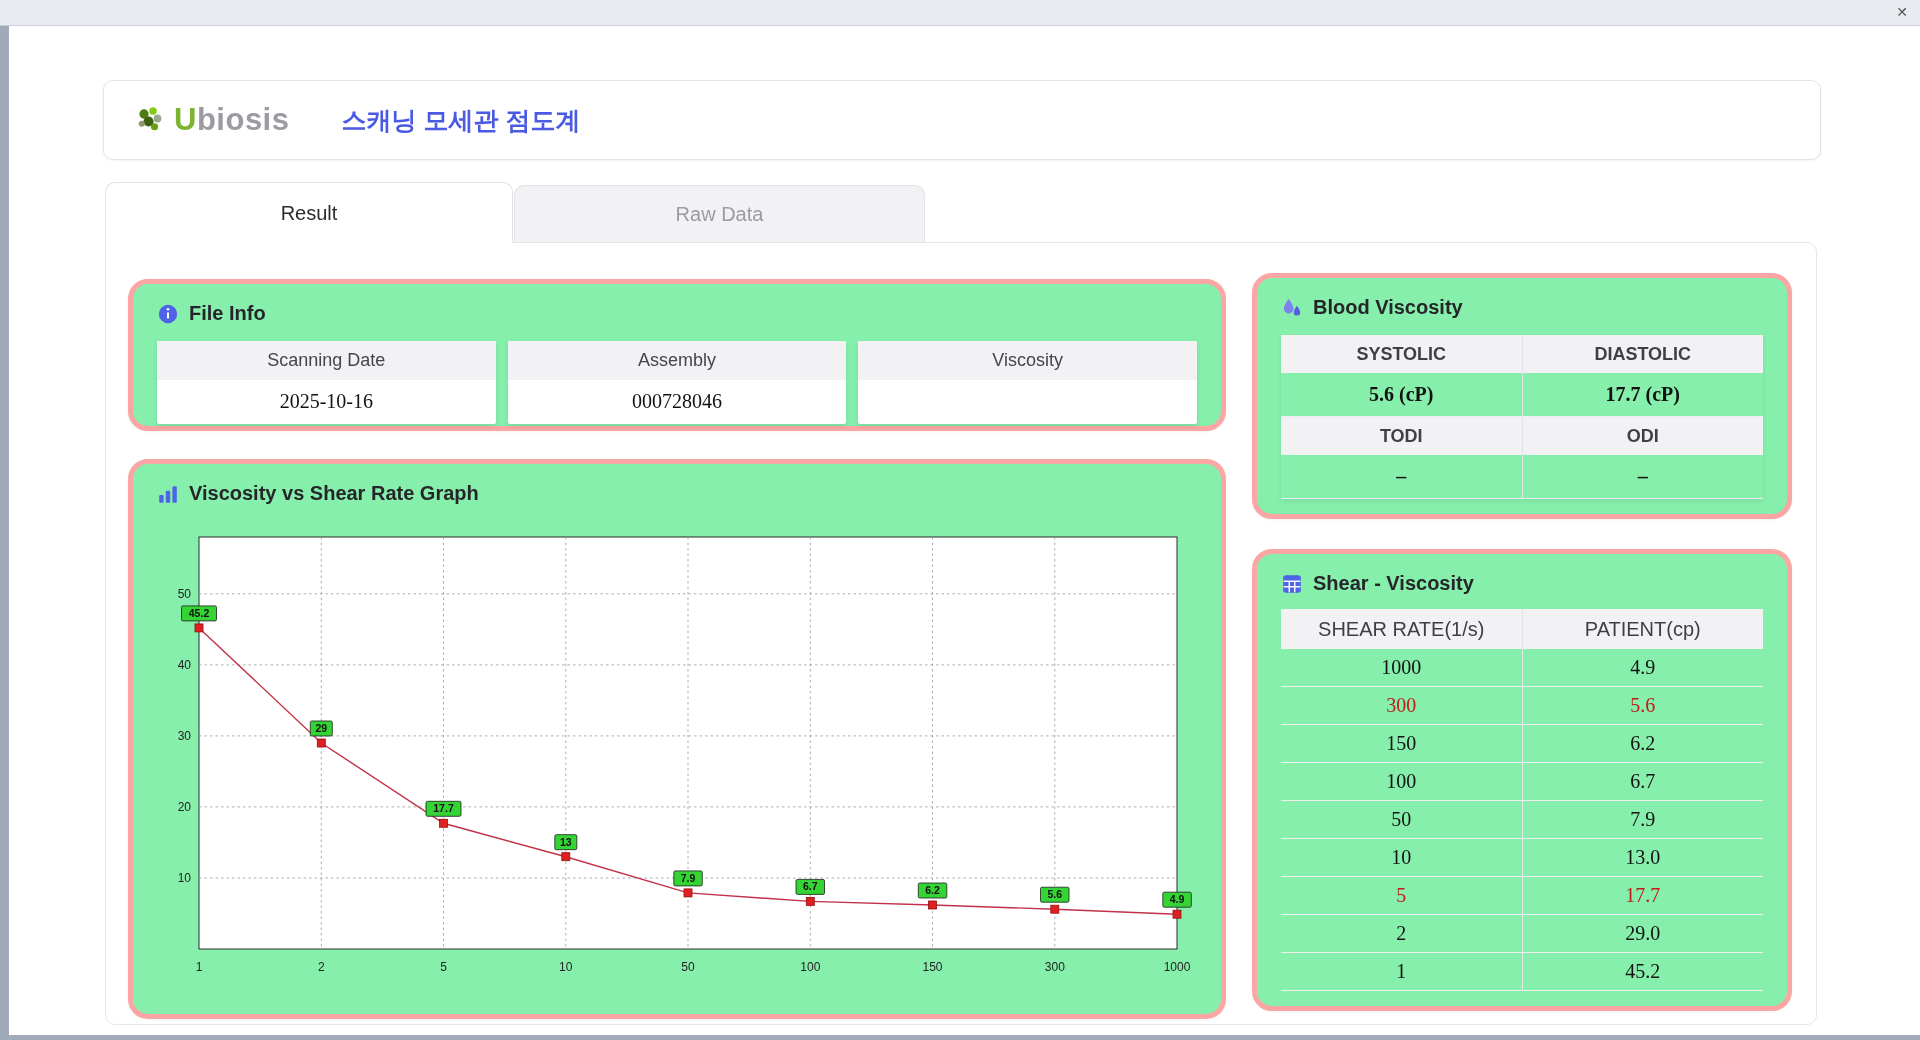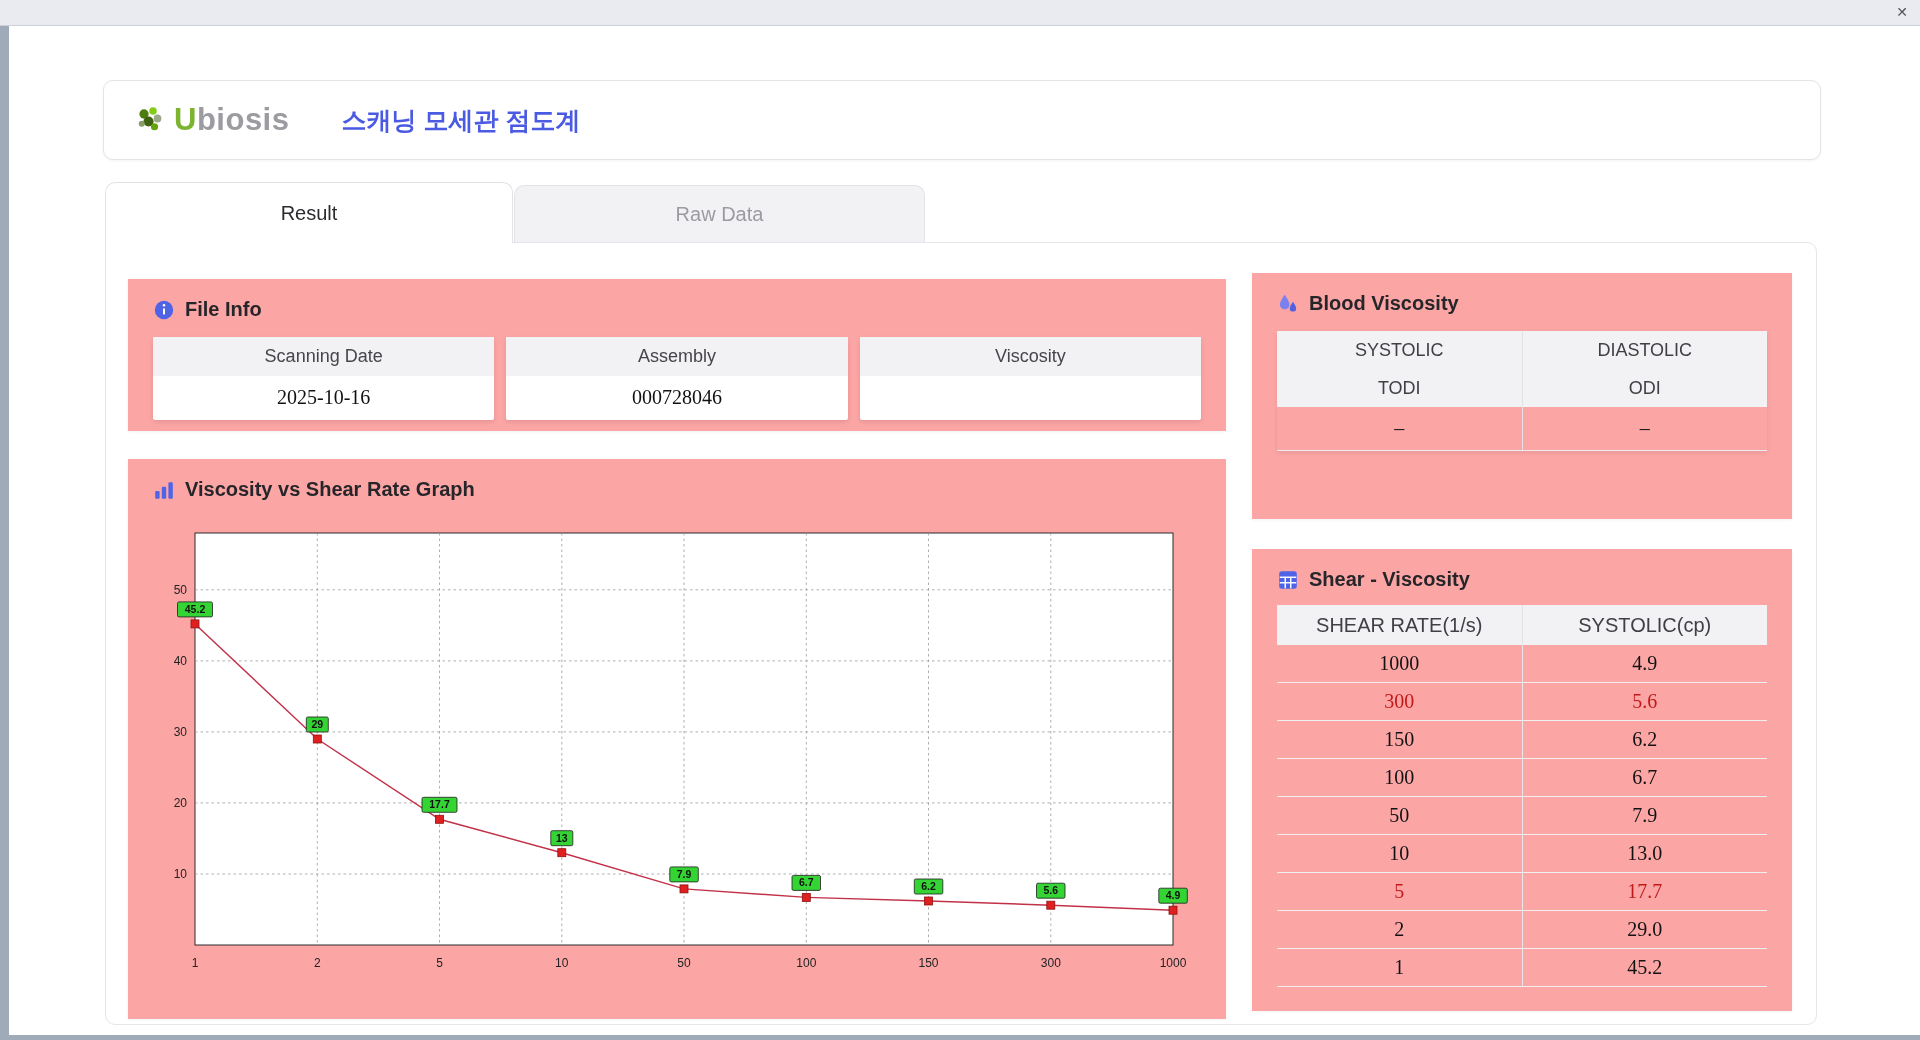--- a/index.html
+++ b/index.html
@@ -21,36 +21,36 @@
   .app-title { font-size:25px; font-weight:700; color:#4a5ae2; }
 
   .tab { position:absolute; display:flex; align-items:center; justify-content:center; font-weight:400; font-size:20px;
     border:1px solid #e3e3e7; border-bottom:none; border-radius:10px 10px 0 0; cursor:pointer; }
   .tab-active { left:96px; top:156px; width:408px; height:61px; background:#fff; color:#2c2c30; z-index:3; }
   .tab-inactive { left:505px; top:159px; width:411px; height:57px; background:#f2f2f4; color:#9b9ba3; z-index:1; }
 
   .content-card { position:absolute; left:96px; top:216px; width:1712px; height:783px; background:#fff;
     border:1px solid #e6e6ea; border-radius:0 10px 10px 10px; z-index:2; }
 
-  .card { position:absolute; background:#fca5a5; border:1px solid #fca5a5; border-radius:0; box-shadow:0 1px 3px rgba(0,0,0,.05); }
+  .card { position:absolute; background:#86efac; border:5px solid #fca5a5; border-radius:20px; box-shadow:0 1px 3px rgba(0,0,0,.05); }
   .card-title { display:flex; align-items:center; gap:10px; padding:18px 0 0 24px; font-size:20px; font-weight:700; color:#26262a; }
   .card-title svg { flex:0 0 auto; }
 
   #file-info-card { left:22px; top:36px; width:1098px; height:152px; }
   .fields-row { display:flex; gap:12px; padding:16px 24px 0 24px; }
   .field { flex:1; box-shadow:0 2px 5px rgba(0,0,0,.10); border-radius:2px; background:#fff; }
   .field-label { background:#f2f2f5; text-align:center; padding:9px 0; font-size:18px; color:#45454b; }
   .field-value { text-align:center; padding:10px 0 11px; font-family:"Liberation Serif", serif; font-size:20px; color:#121212; min-height:42px; }
 
   #graph-card { left:22px; top:216px; width:1098px; height:560px; }
   .chart-wrap { margin:14px 0 0 24px; }
 
   #blood-card { left:1146px; top:30px; width:540px; height:246px; }
   .bv-table { margin:16px 24px 0; box-shadow:0 2px 5px rgba(0,0,0,.08); }
-  .t-row { display:flex; }
+  .t-row { display:flex;font-weight:bold; }
   .t-row > div { flex:1; display:flex; align-items:center; justify-content:center; }
   .t-row > div:first-child { border-right:1px solid #e2e2e6; }
   .label-row { background:#f2f2f5; height:38px; font-size:18px; color:#3f3f45; }
   .value-row { height:44px; font-family:"Liberation Serif", serif; font-size:20px; color:#121212; border-bottom:1px solid #ededf1; }
 
   #shear-card { left:1146px; top:306px; width:540px; height:462px; }
   .sv-table { margin:14px 24px 0; }
   .sv-header { display:flex; background:#f2f2f5; height:40px; font-size:20px; color:#3f3f45; }
   .sv-header > div { flex:1; display:flex; align-items:center; justify-content:center; }
   .sv-header > div:first-child { border-right:1px solid #e2e2e6; }
@@ -189,20 +189,24 @@
           <path d="M7 1.5 C7 1.5 2.6 7.4 2.6 10.6 A4.4 4.4 0 0 0 11.4 10.6 C11.4 7.4 7 1.5 7 1.5 Z" fill="#7b82ee"></path>
           <path d="M14.5 8 C14.5 8 11.6 11.9 11.6 14 A2.9 2.9 0 0 0 17.4 14 C17.4 11.9 14.5 8 14.5 8 Z" fill="#5560e0"></path>
         </svg>
         <span>Blood Viscosity</span>
       </div>
       <div class="bv-table" id="bv-table">
           <div class="t-row label-row">
             <div>SYSTOLIC</div>
             <div>DIASTOLIC</div>
           </div>
+          <div class="t-row value-row">
+            <div>5.6 (cP)</div>
+            <div>17.7 (cP)</div>
+          </div>
           <div class="t-row label-row">
             <div>TODI</div>
             <div>ODI</div>
           </div>
           <div class="t-row value-row">
             <div>–</div>
             <div>–</div>
           </div>
         </div>
     </div>
@@ -214,21 +218,21 @@
           <line x1="2.5" y1="7.5" x2="17.5" y2="7.5" stroke="#fff" stroke-width="1.3"></line>
           <line x1="2.5" y1="12.5" x2="17.5" y2="12.5" stroke="#fff" stroke-width="1.3"></line>
           <line x1="7.5" y1="7.5" x2="7.5" y2="17.5" stroke="#fff" stroke-width="1.3"></line>
           <line x1="12.5" y1="7.5" x2="12.5" y2="17.5" stroke="#fff" stroke-width="1.3"></line>
         </svg>
         <span>Shear - Viscosity</span>
       </div>
       <div class="sv-table">
         <div class="sv-header">
           <div>SHEAR RATE(1/s)</div>
-          <div>SYSTOLIC(cp)</div>
+          <div>PATIENT(cp)</div>
         </div>
         <div id="sv-rows">
             <div class="sv-row">
               <div>1000</div>
               <div>4.9</div>
             </div>
             <div class="sv-row hl">
               <div>300</div>
               <div>5.6</div>
             </div>

